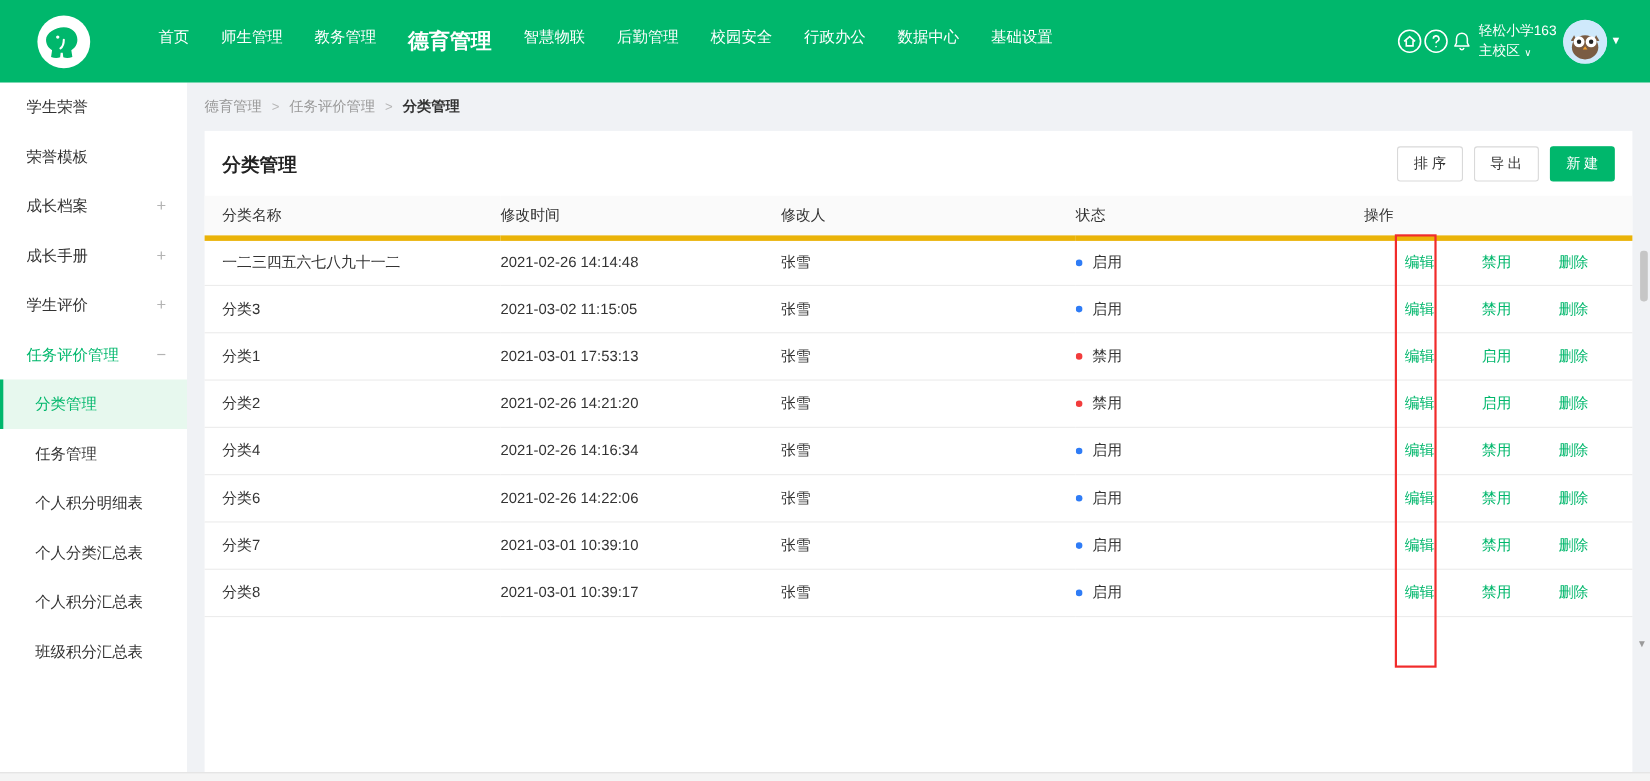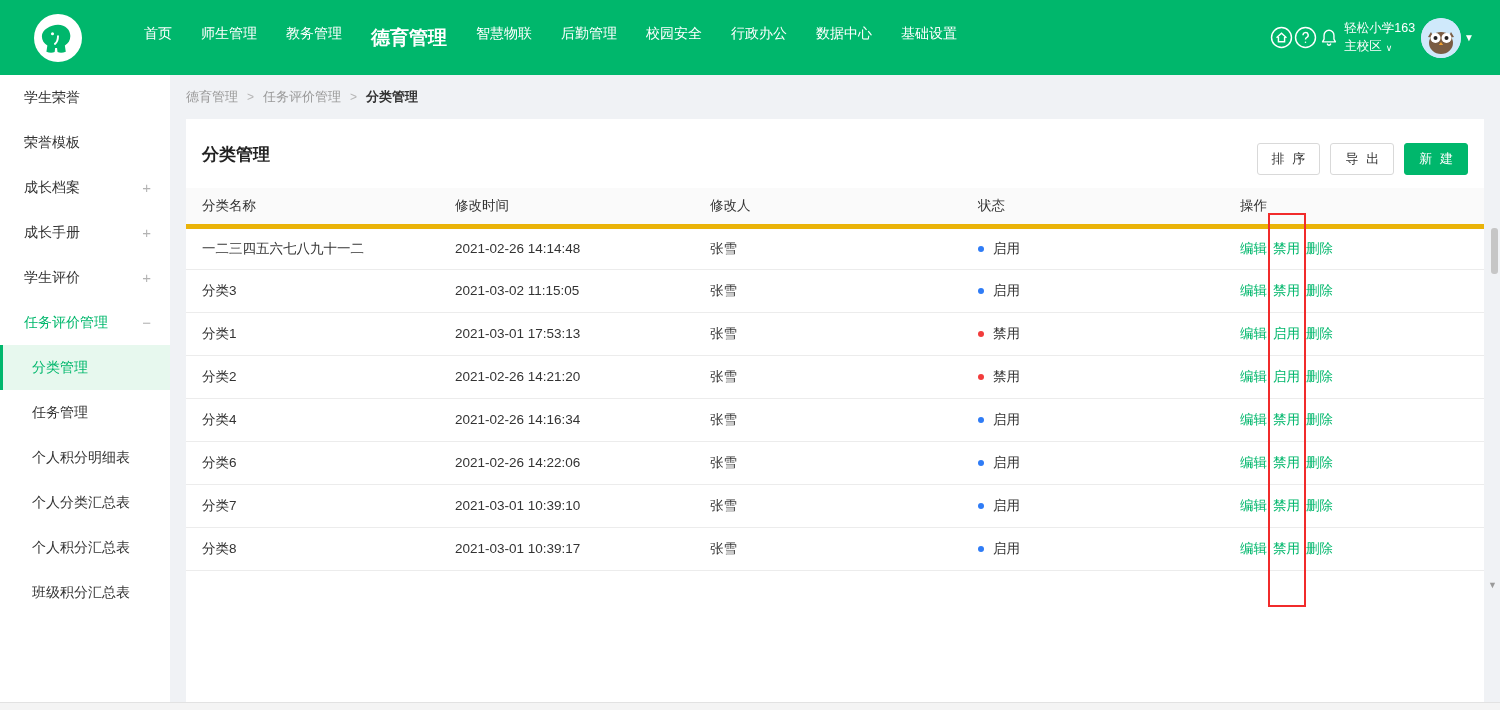--- a/index.html
+++ b/index.html
@@ -44,34 +44,34 @@
   .breadcrumb { height:44px; display:flex; align-items:center; padding:0 16px; font-size:13px; gap:9px; }
   .bc-item { color:#999; cursor:pointer; }
   .bc-item.current { color:#333; font-weight:600; cursor:default; }
   .bc-sep { color:#b5b5b5; font-size:12px; }
 
   .card { position:absolute; top:44px; left:16px; right:16px; bottom:0; background:#fff; }
   .card-head { display:flex; align-items:center; justify-content:space-between; padding:14px 16px 13px 16px; }
   .card-title { font-size:17px; font-weight:bold; color:#222; }
   .head-buttons { display:flex; gap:10px; }
   .btn { height:32px; padding:0 14px; background:#fff; border:1px solid #d9d9d9; border-radius:3px;
-         font-size:13px; color:#333; cursor:pointer; font-family:Liberation Mono, monospace; white-space:nowrap;margin-top:10px; }
+         font-size:13px; color:#333; cursor:pointer; font-family:Liberation Serif, serif; white-space:nowrap; }
   .btn.primary { background:var(--green); border-color:var(--green); color:#fff; }
 
   table { width:100%; border-collapse:collapse; table-layout:fixed; }
   th { background:#fafafa; height:38px; font-weight:400; font-size:13.5px; color:#333; text-align:left;
        padding:0; border-bottom:5px solid #eab308; }
   td { height:43px; font-size:13.5px; color:#333; border-bottom:1px solid #ececec; padding:0;
        white-space:nowrap; overflow:hidden; }
   th:first-child, td:first-child { padding-left:16px; }
 
   .status-dot { display:inline-block; width:6px; height:6px; border-radius:50%; margin-right:9px; vertical-align:1px; }
   .dot-enabled { background:var(--enabled); }
   .dot-disabled { background:var(--disabled); }
-  .action-link { color:var(--green); cursor:pointer; margin-right:6px; }
+  .action-link { color:var(--green); cursor:pointer; margin-right:6px;margin-left:37px; }
 
   .red-box { position:absolute; left:1082px; top:94px; width:38px; height:394px;
              border:2px solid var(--red); pointer-events:none; }
 
   .vscroll-thumb { position:absolute; right:2px; top:228px; width:7px; height:46px;
                    background:#c6c6c6; border-radius:3px; cursor:pointer; z-index:9; }
   .vscroll-arrow { position:absolute; right:3px; top:580px; color:#9a9a9a; font-size:9px; z-index:9; cursor:pointer; }
   .bottom-bar { position:absolute; left:0; bottom:0; width:100%; height:8px; background:#f4f4f4;
                 border-top:1px solid #e2e2e2; z-index:6; }
 </style>

